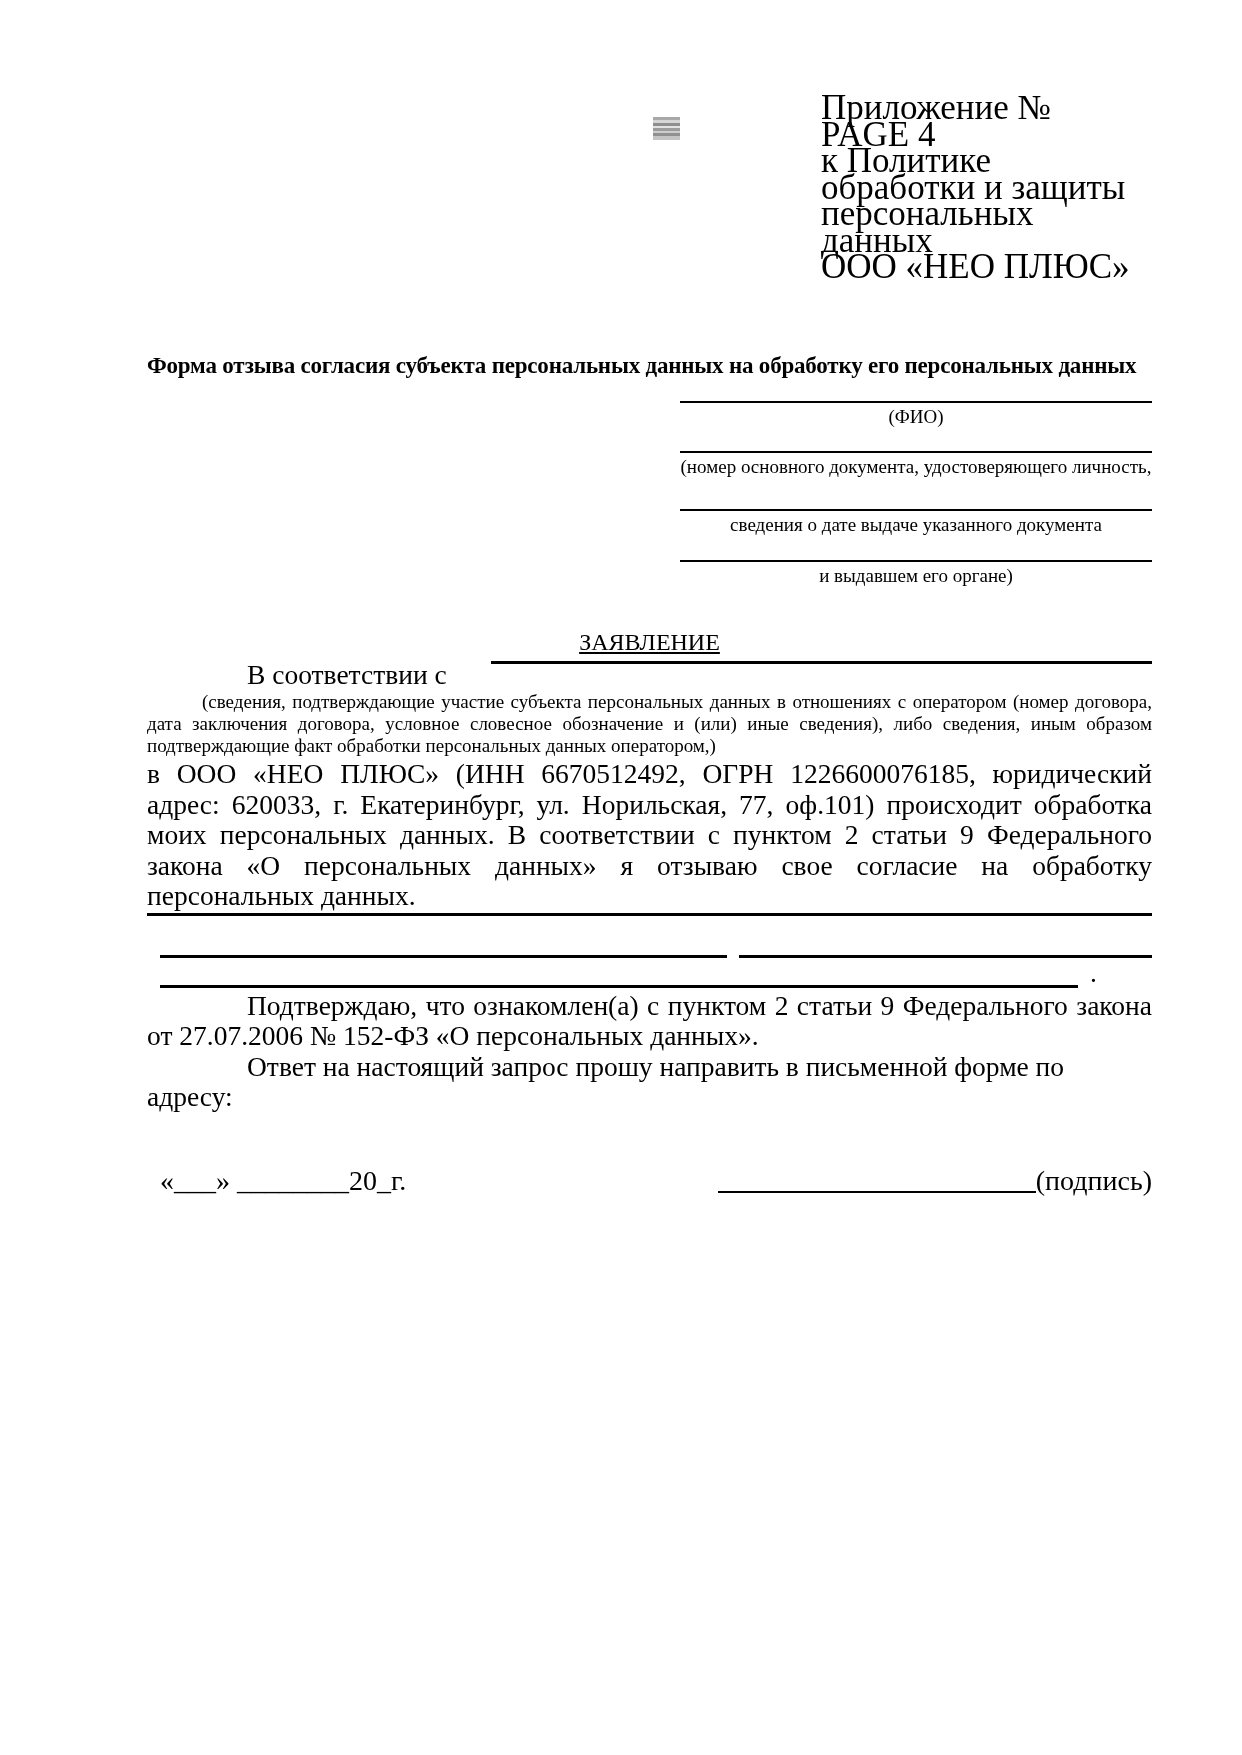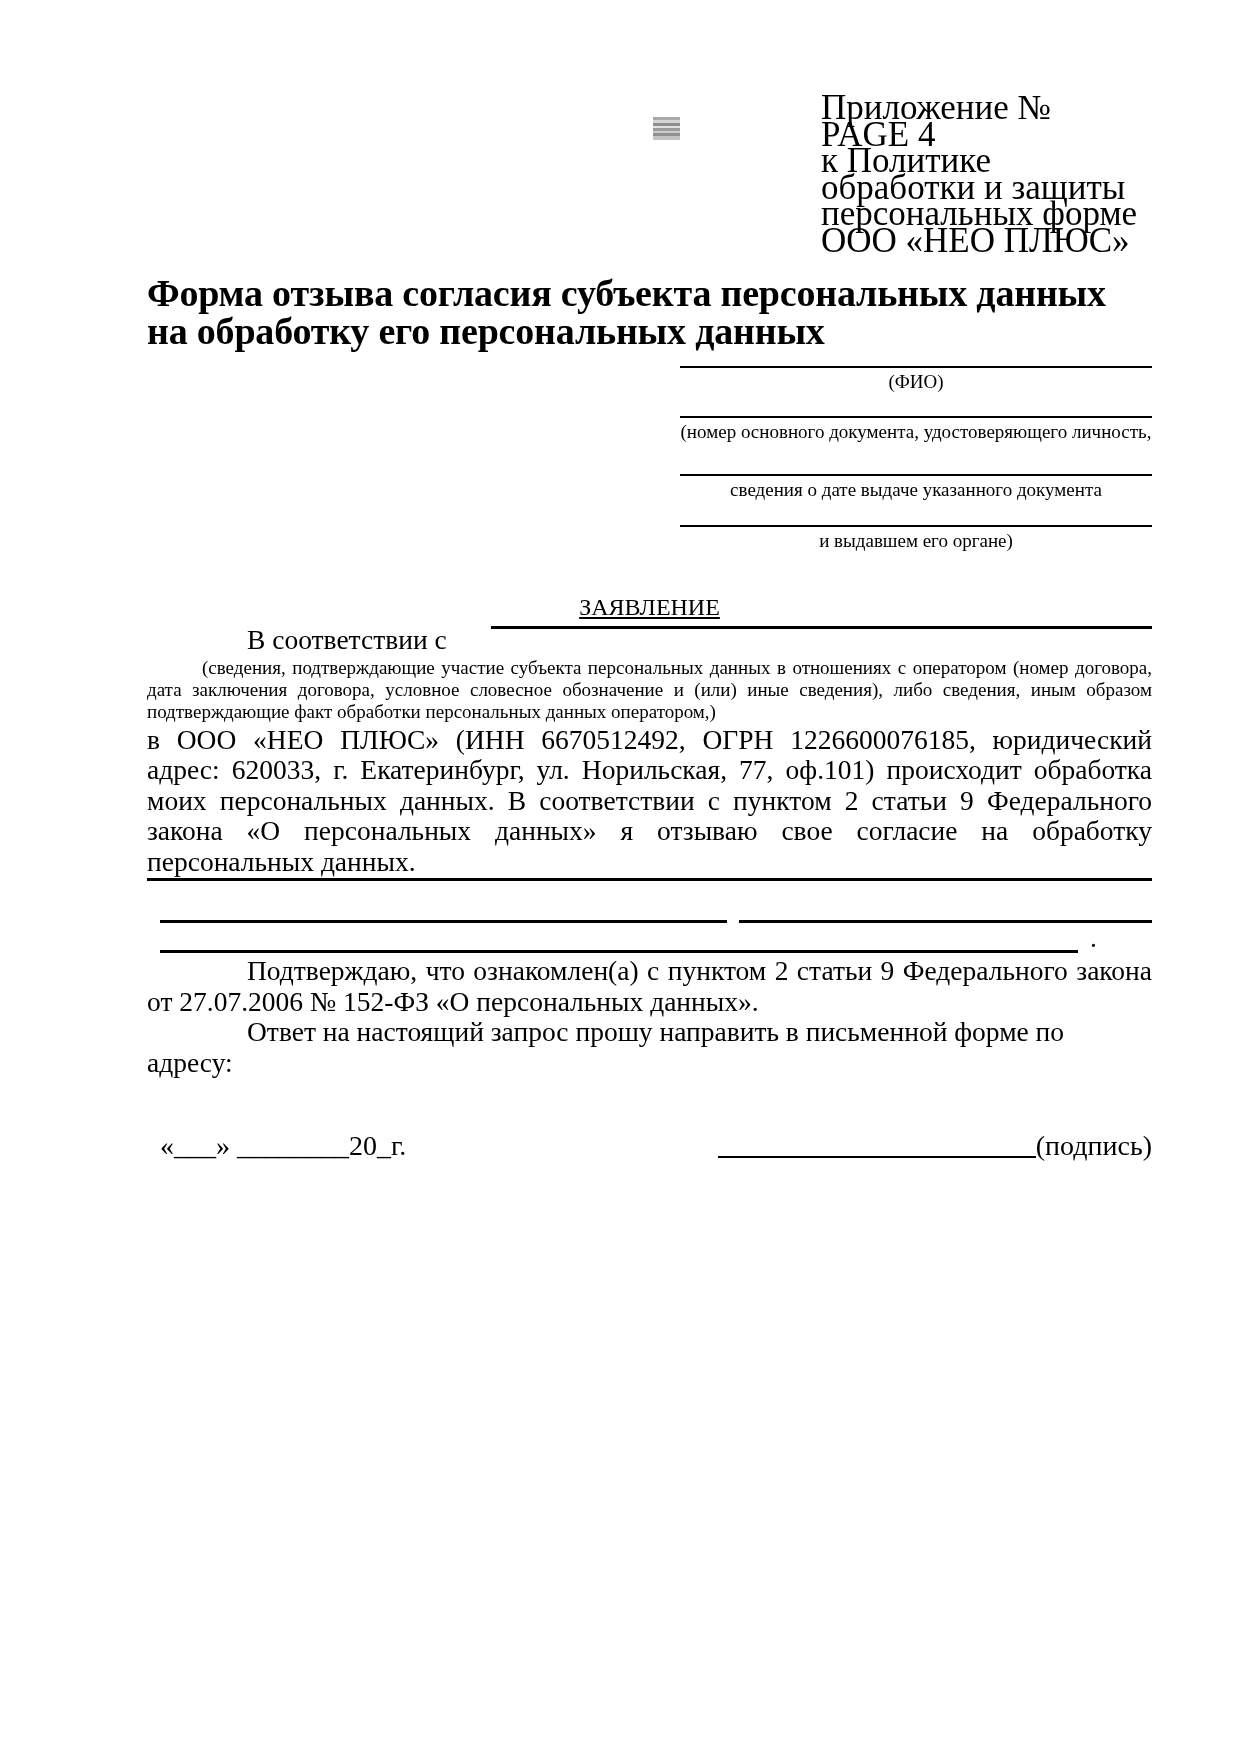--- a/index.html
+++ b/index.html
@@ -14,21 +14,21 @@
   
   .artifact{
     position:absolute;left:653px;top:117px;width:27px;height:23px;
     background:linear-gradient(
       #a8a8a8 0 3px,#d6d6d6 3px 6px,#8e8e8e 6px 9px,
       #e2e2e2 9px 11px,#9c9c9c 11px 14px,#cdcdcd 14px 16px,
       #909090 16px 19px,#c4c4c4 19px 23px);
   }
   .header-text{margin-left:674px;font-size:35px;line-height:26.5px;}
   
-  .title{margin-top:20px;font-size:38px;font-weight:bold;line-height:38px;letter-spacing:-0.2px;}
+  .title{margin-top:66px;font-size:23px;font-weight:bold;line-height:38px;letter-spacing:-0.2px;}
   
   .addressee-line{margin-top:46px;margin-left:478px;font-size:28.5px;line-height:30px;}
   .field-row{
     margin-left:533px;width:472px;box-sizing:border-box;
     border-top:2px solid #000;padding-top:3px;
     text-align:center;font-size:19px;line-height:22px;white-space:nowrap;
   }
   .fr1{margin-top:16px;} .fr2{margin-top:23px;} .fr3{margin-top:31px;} .fr4{margin-top:24px;}
   
   .statement-heading{margin-top:40px;text-align:center;font-size:24px;line-height:30px;text-decoration:underline;}
@@ -60,21 +60,21 @@
 </head>
 <body>
 
 <div class="page">
 
   <div>
     <div class="artifact"></div>
     <div class="header-text">
       <div class="pre">Приложение №  PAGE 4</div>
       <div>к Политике обработки и защиты</div>
-      <div>персональных форме</div>
+      <div>персональных данных</div>
       <div>ООО «НЕО ПЛЮС»</div>
     </div>
   </div>
 
   <div class="title">Форма отзыва согласия субъекта персональных данных на обработку его персональных данных</div>
 
 
   <div class="field-row fr1">
     <span>(ФИО)</span>
   </div>

